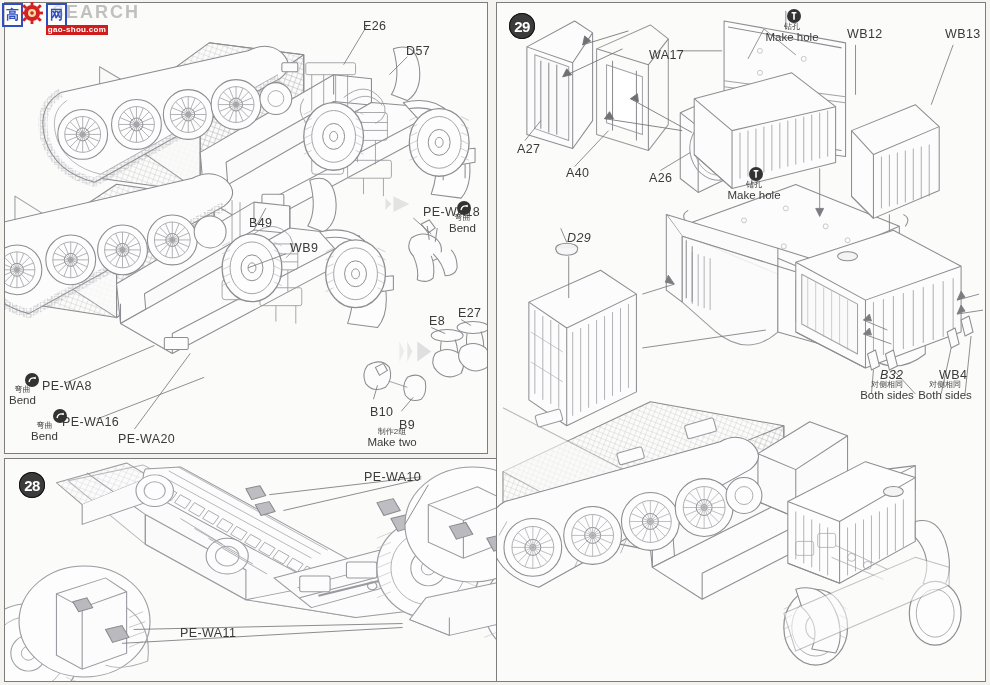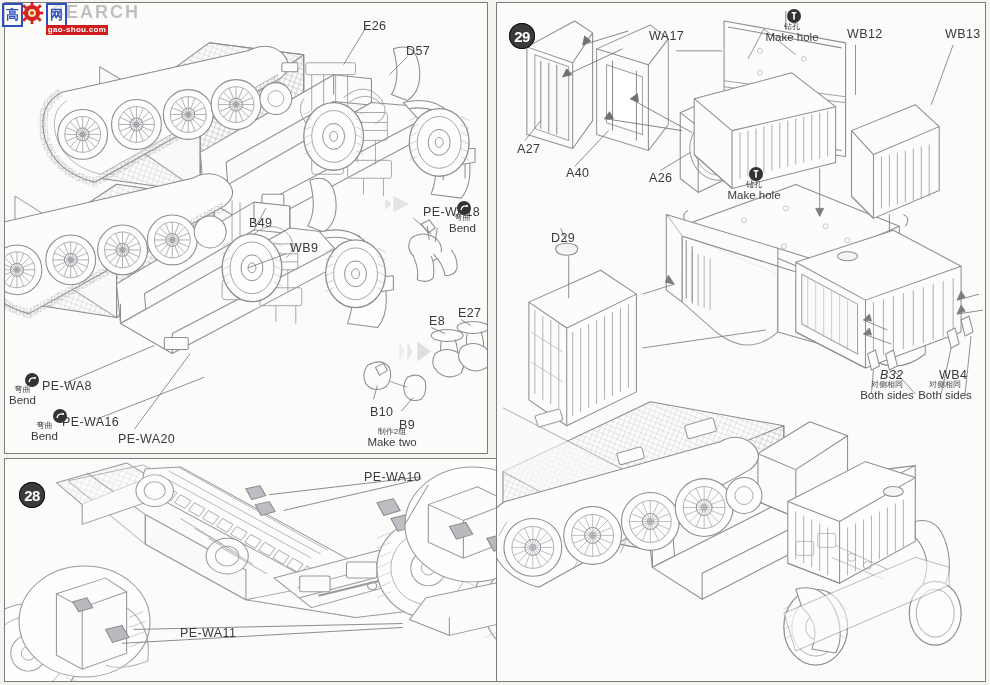--- a/index.html
+++ b/index.html
@@ -16,21 +16,21 @@
   .panel{position:absolute;background:#fbfbf9;border:1px solid #7d7d7d;box-sizing:border-box;overflow:hidden;}
   #panel-27{left:4px;  top:2px;   width:484px; height:452px;}
   #panel-28{left:4px;  top:458px; width:568px; height:224px;}
   #panel-29{left:496px;top:2px;   width:490px; height:680px;}
 
   
   .step-badge{
     position:absolute;width:26px;height:26px;border-radius:50%;
     background:#3b3b3b;color:#fff;font-size:15px;font-weight:bold;
     display:flex;align-items:center;justify-content:center;
-    letter-spacing:-0.5px;box-shadow:inset 0 0 0 1px #111;margin-top:10px;
+    letter-spacing:-0.5px;box-shadow:inset 0 0 0 1px #111;
   }
 
   
   .lbl{
     position:absolute;font-size:12.5px;color:#3a3a3a;white-space:nowrap;
     letter-spacing:.4px;
   }
   .lbl-cn{font-size:8px;color:#4a4a4a;line-height:1.05;letter-spacing:0;}
   .lbl-en{font-size:11.5px;color:#3a3a3a;line-height:1.1;}
 
@@ -705,24 +705,24 @@
           <line x1="256" y1="170" x2="256" y2="186"></line>
         </g>
       </svg>
     </div>
 
     <div class="step-badge" style="left:12px;top:10px;">29</div>
 
     <div class="lbl" style="left:20px;top:139px;">A27</div>
     <div class="lbl" style="left:69px;top:163px;">A40</div>
     <div class="lbl" style="left:152px;top:168px;">A26</div>
-    <div class="lbl" style="left:152px;top:26px;">WA17</div>
+    <div class="lbl" style="left:152px;top:45px;">WA17</div>
     <div class="lbl" style="left:350px;top:24px;">WB12</div>
     <div class="lbl" style="left:448px;top:24px;">WB13</div>
-    <div class="lbl" style="left:54px;top:228px;">D29</div>
+    <div class="lbl" style="left:70px;top:228px;font-style:italic;">D29</div>
     <div class="lbl" style="left:383px;top:365px;font-style:italic;">B32</div>
     <div class="lbl" style="left:442px;top:365px;">WB4</div>
 
     <div class="marker" style="left:290px;top:6px;">
       <svg width="10" height="10" viewBox="0 0 10 10">
           <rect x="4.2" y="1.3" width="1.6" height="7.4" fill="#fff"></rect>
           <rect x="2.6" y="1" width="4.8" height="1.5" fill="#fff"></rect>
         </svg>
     </div>
     <div class="note" style="left:262px;top:20px;width:66px;">

